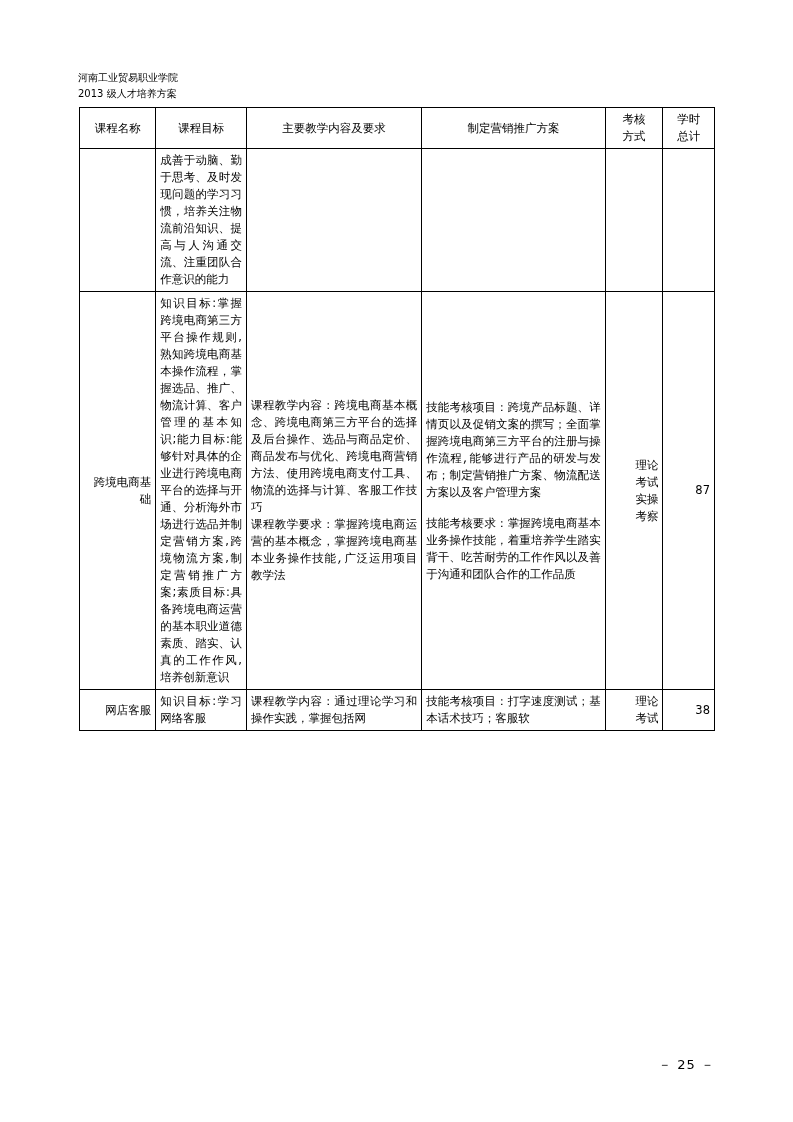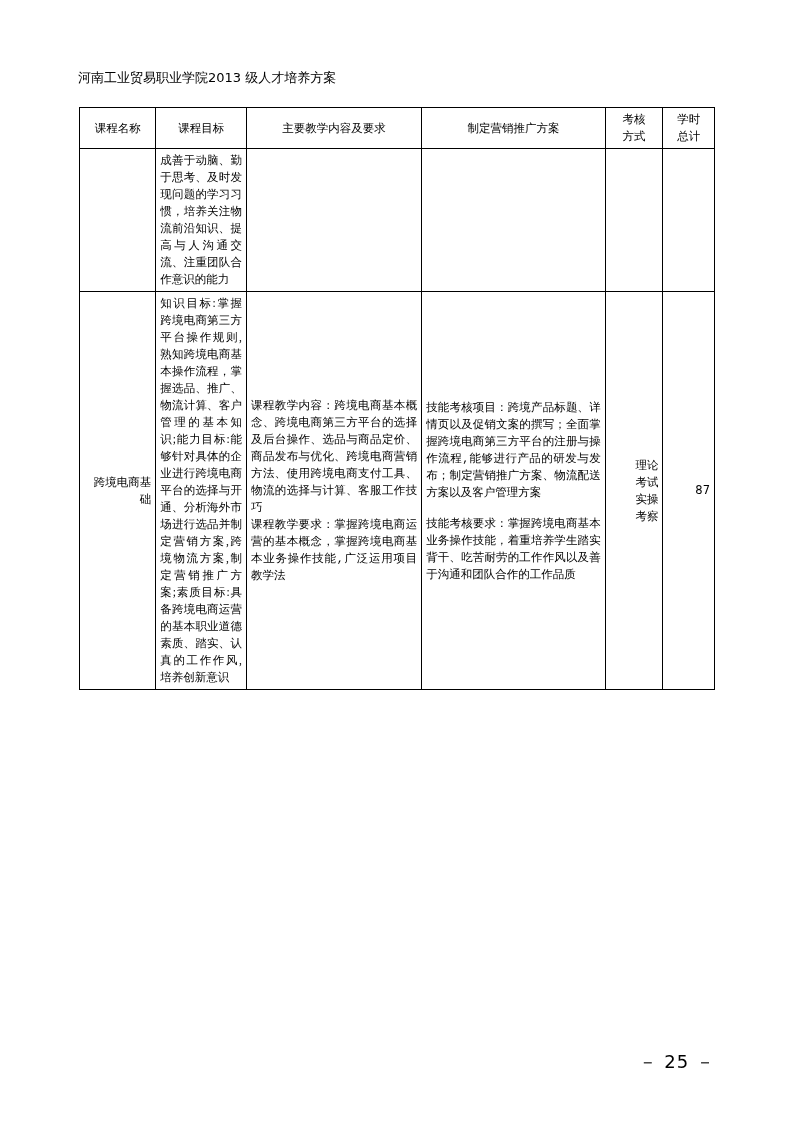--- a/index.html
+++ b/index.html
@@ -17,23 +17,24 @@
     font-family: "DejaVu Sans", "Liberation Sans", sans-serif;
     color: #000000;
     overflow: hidden;
   }
   .header {
     position: absolute;
     top: 70px;
     left: 78px;
     right: 78px;
     display: flex;
-    justify-content: flex-start;
-    font-size: 13px;
+    justify-content: flex-end;
+    font-size: 10px;
     line-height: 16px;
+    flex-direction: column;
   }
   .header-left, .header-right {
     white-space: nowrap;
   }
   table.main {
     position: absolute;
     top: 99px;
     left: 79px;
     width: 636px;
     border-collapse: collapse;
@@ -60,40 +61,39 @@
   col.c2 { width: 88px; }
   col.c3 { width: 170px; }
   col.c4 { width: 178px; }
   col.c5 { width: 56px; }
   col.c6 { width: 50px; }
 
   .cell-narrow {
     text-align: justify;
     text-align-last: left;
     word-break: break-all;
-    font-family: Liberation Serif, serif;
   }
   .cell-just {
     text-align: justify;
     word-break: break-all;
   }
   .cell-center {
     text-align: right;
   }
   .vtop { vertical-align: top; }
   .vmid { vertical-align: middle; }
   .p { margin: 0; font-family: Liberation Mono, monospace; }
   .gap { height: 14px; }
   .footer {
     position: absolute;
     left: 0;
     right: 78px;
     bottom: 48px;
     text-align: right;
-    font-size: 18px;
+    font-size: 13px;
     letter-spacing: 1px;
   }
 </style>
 </head>
 <body>
 
 <div class="page">
 
   <div class="header">
     <div class="header-left">河南工业贸易职业学院</div>
@@ -147,18 +147,29 @@
           <p class="p">技能考核要求：掌握跨境电商基本业务操作技能，着重培养学生踏实背干、吃苦耐劳的工作作风以及善于沟通和团队合作的工作品质</p>
         </td>
         <td class="cell-center vmid">
           <div>理论</div>
           <div>考试</div>
           <div>实操</div>
           <div>考察</div>
         </td>
         <td class="cell-center vmid">87</td>
       </tr>
+      <tr>
+        <td class="cell-center vmid">网店客服</td>
+        <td class="cell-narrow vtop">知识目标:学习网络客服</td>
+        <td class="cell-just vtop">课程教学内容：通过理论学习和操作实践，掌握包括网</td>
+        <td class="cell-just vtop">技能考核项目：打字速度测试；基本话术技巧；客服软</td>
+        <td class="cell-center vtop">
+          <div>理论</div>
+          <div>考试</div>
+        </td>
+        <td class="cell-center vtop">38</td>
+      </tr>
     </tbody>
   </table>
 
   <div class="footer">－ 25 －</div>
 
 </div>
 
 </body></html>

